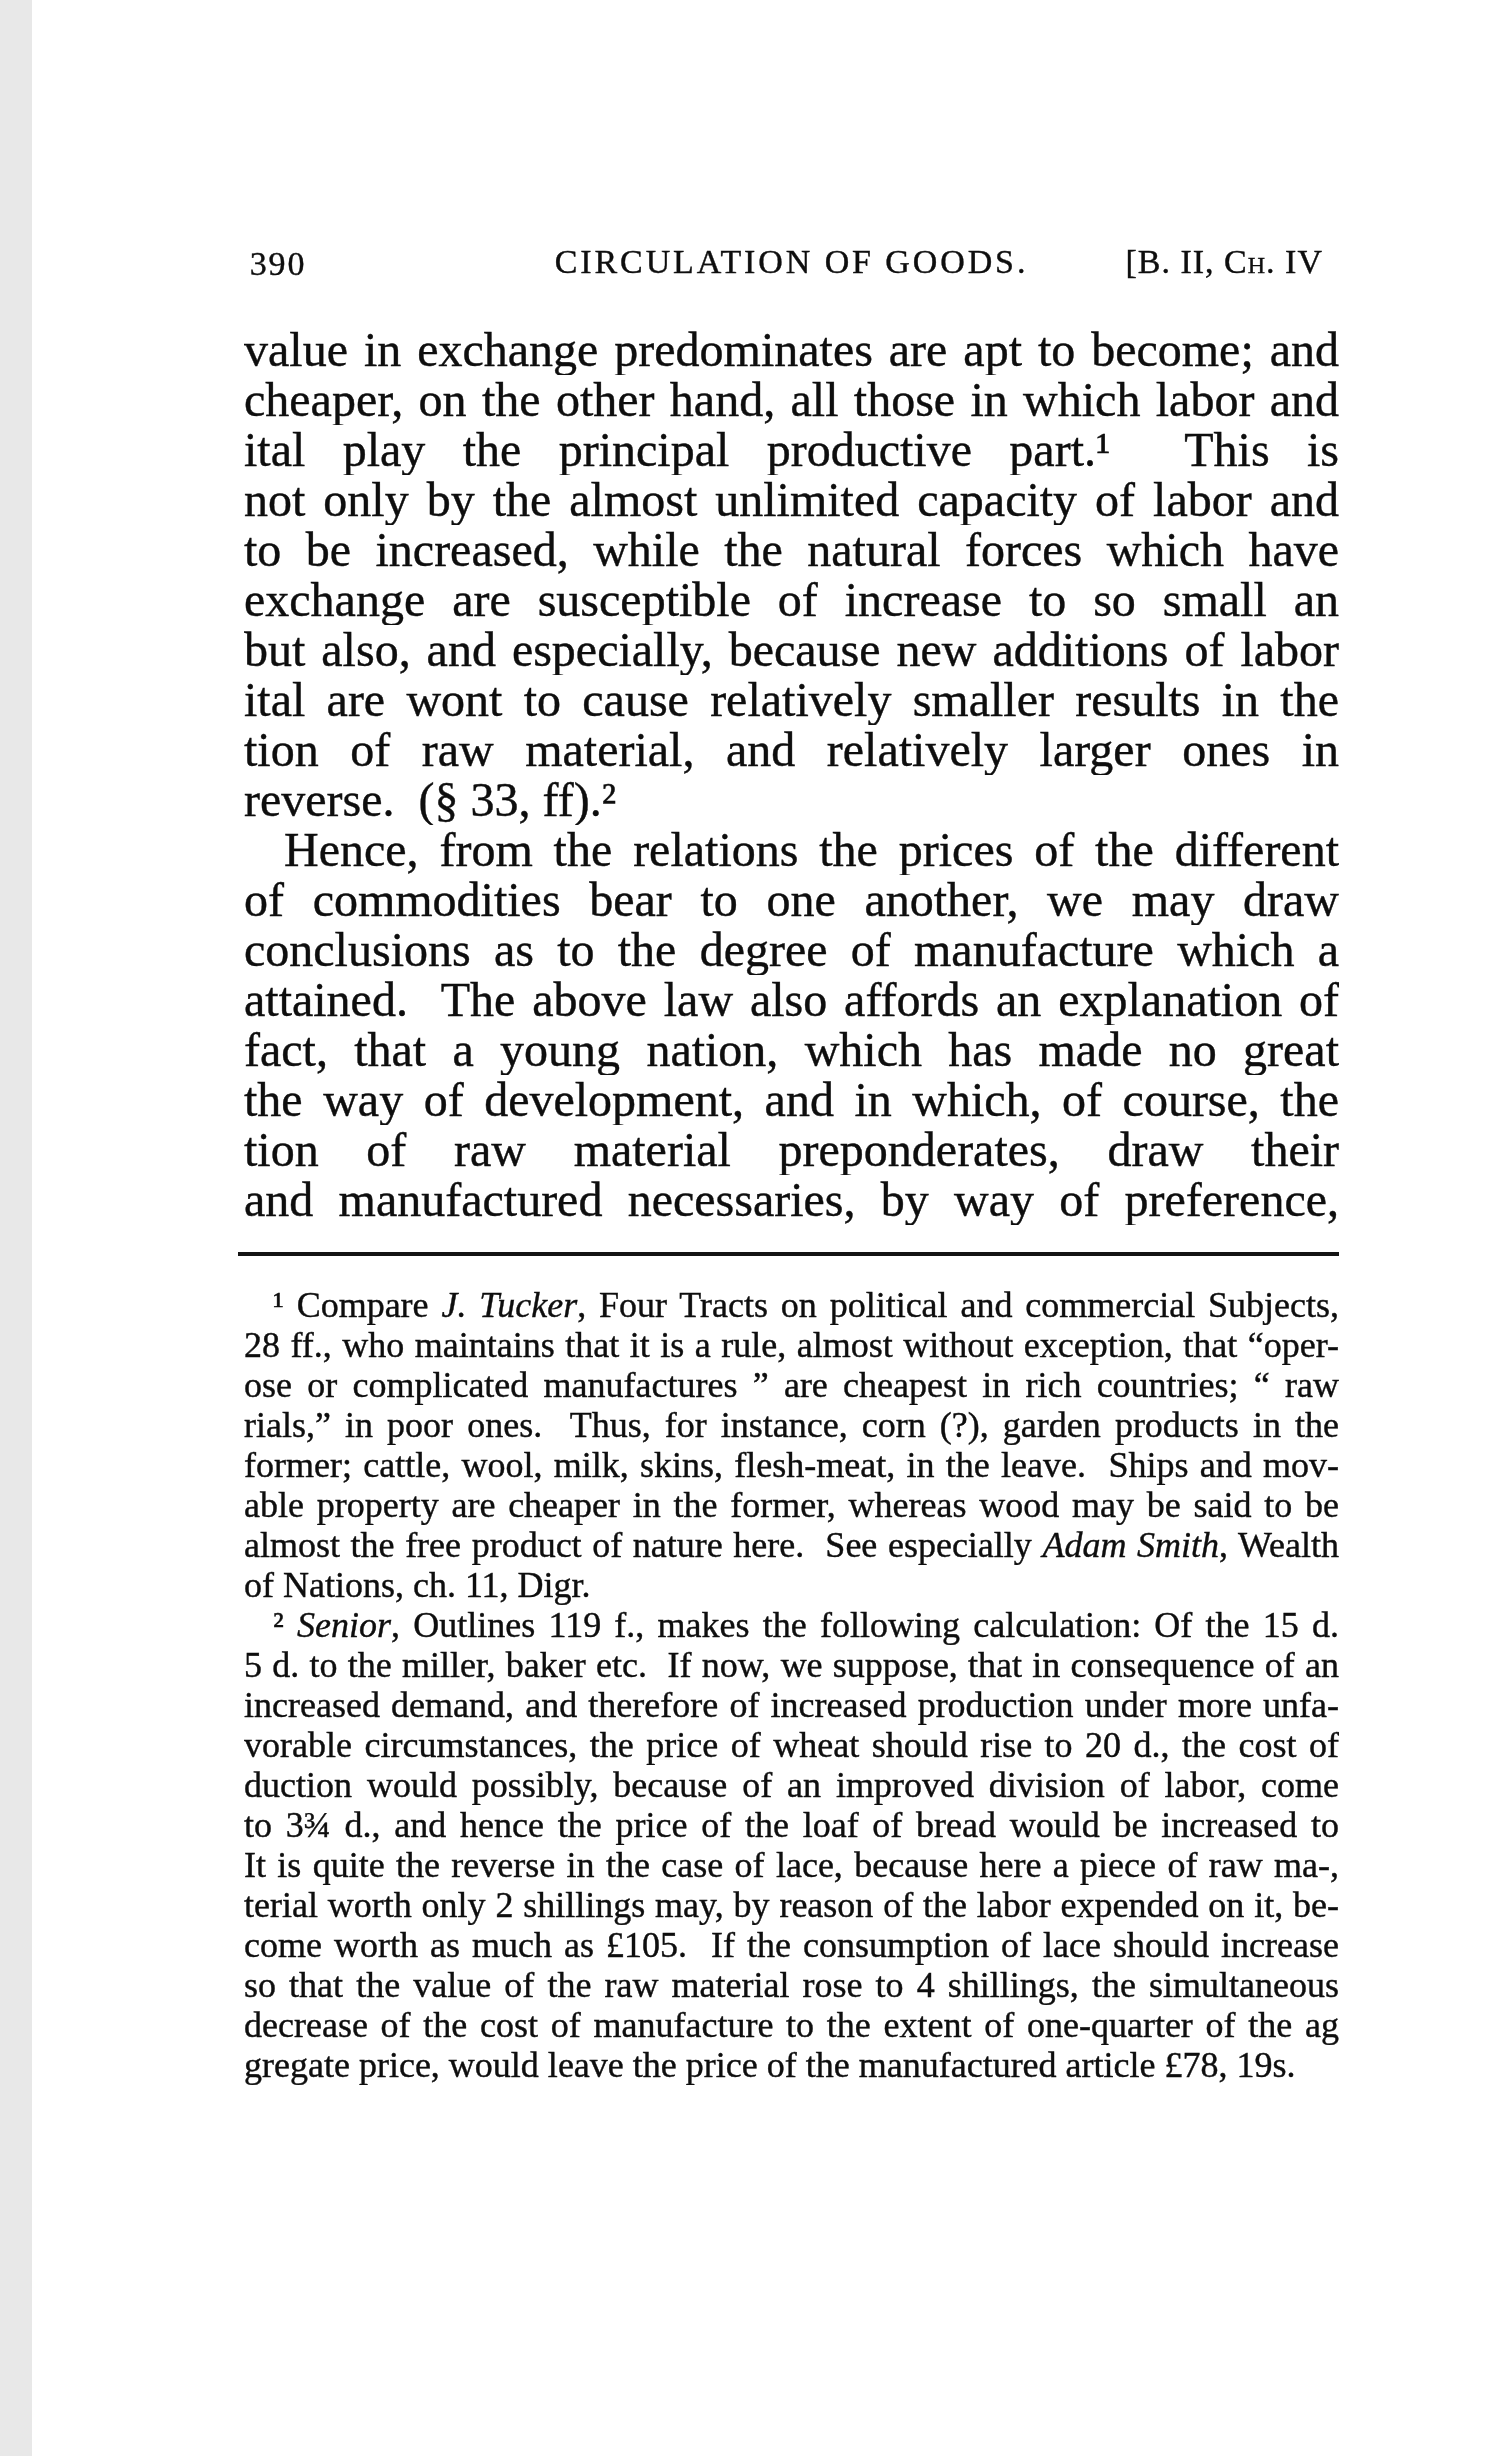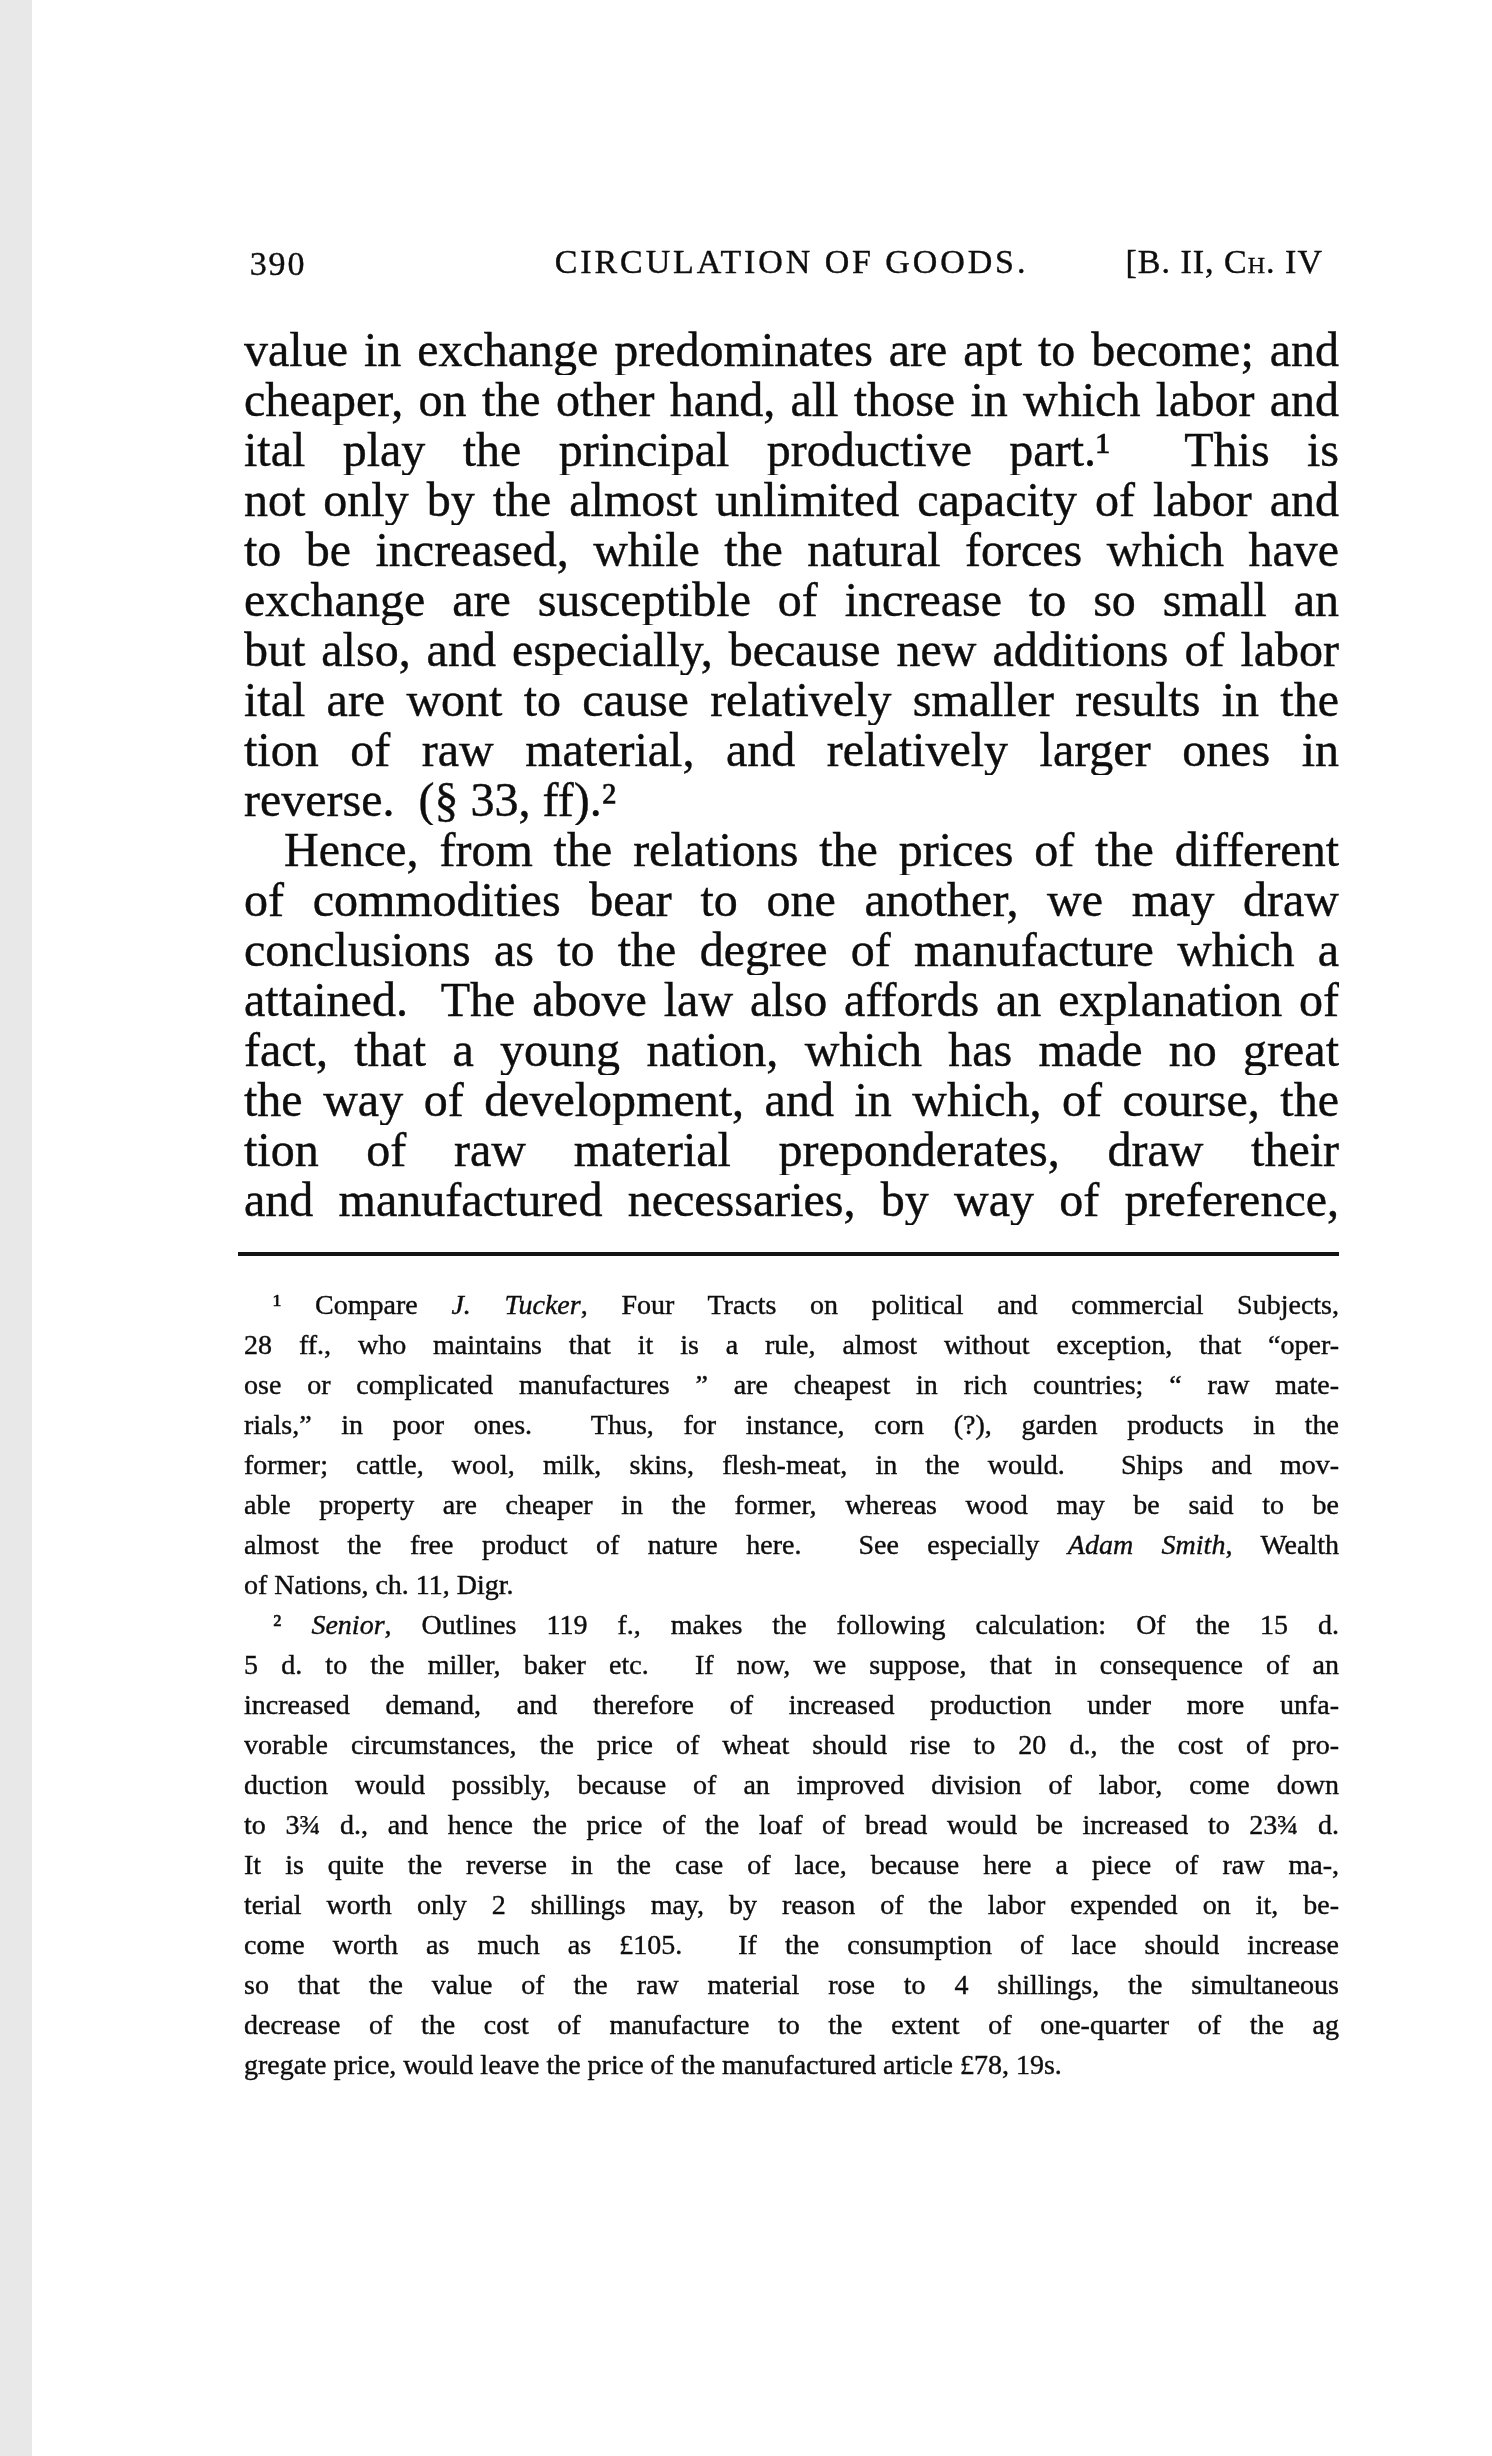--- a/index.html
+++ b/index.html
@@ -42,21 +42,21 @@
   }
   .bline.end { text-align-last: left; }
   .bline.indent { text-indent: 40px; }
   .footnote-rule {
     width: 1101px;
     height: 3.8px;
     background: #141414;
     margin: 27px 0 29px -5.7px;
   }
   .fline {
-    font-size: 28px;
+    font-size: 36px;
     line-height: 40px;
     height: 40px;
     text-align: justify;
     text-align-last: justify;
     white-space: pre-wrap;
     overflow: hidden;
   }
   .fline.end { text-align-last: left; }
   .fline.indent { text-indent: 29px; }
   .fline em, .bline em { font-style: italic; }
@@ -93,21 +93,21 @@
       <div class="bline">and manufactured necessaries, by way of preference, from</div>
     </div>
 
     <div class="footnote-rule"></div>
 
     <div>
       <div class="fline indent"><span>¹ Compare </span><em>J. Tucker</em><span>, Four Tracts on political and commercial Subjects,</span></div>
       <div class="fline">28 ff., who maintains that it is a rule, almost without exception, that “oper-</div>
       <div class="fline">ose or complicated manufactures ” are cheapest in rich countries; “ raw mate-</div>
       <div class="fline">rials,” in poor ones.  Thus, for instance, corn (?), garden products in the</div>
-      <div class="fline">former; cattle, wool, milk, skins, flesh-meat, in the would.  Ships and mov-</div>
+      <div class="fline">former; cattle, wool, milk, skins, flesh-meat, in the leave.  Ships and mov-</div>
       <div class="fline">able property are cheaper in the former, whereas wood may be said to be</div>
       <div class="fline"><span>almost the free product of nature here.  See especially </span><em>Adam Smith</em><span>, Wealth</span></div>
       <div class="fline end">of Nations, ch. 11, Digr.</div>
     </div>
 
     <div>
       <div class="fline indent"><span>² </span><em>Senior</em><span>, Outlines 119 f., makes the following calculation: Of the 15 d.</span></div>
       <div class="fline">5 d. to the miller, baker etc.  If now, we suppose, that in consequence of an</div>
       <div class="fline">increased demand, and therefore of increased production under more unfa-</div>
       <div class="fline">vorable circumstances, the price of wheat should rise to 20 d., the cost of pro-</div>

